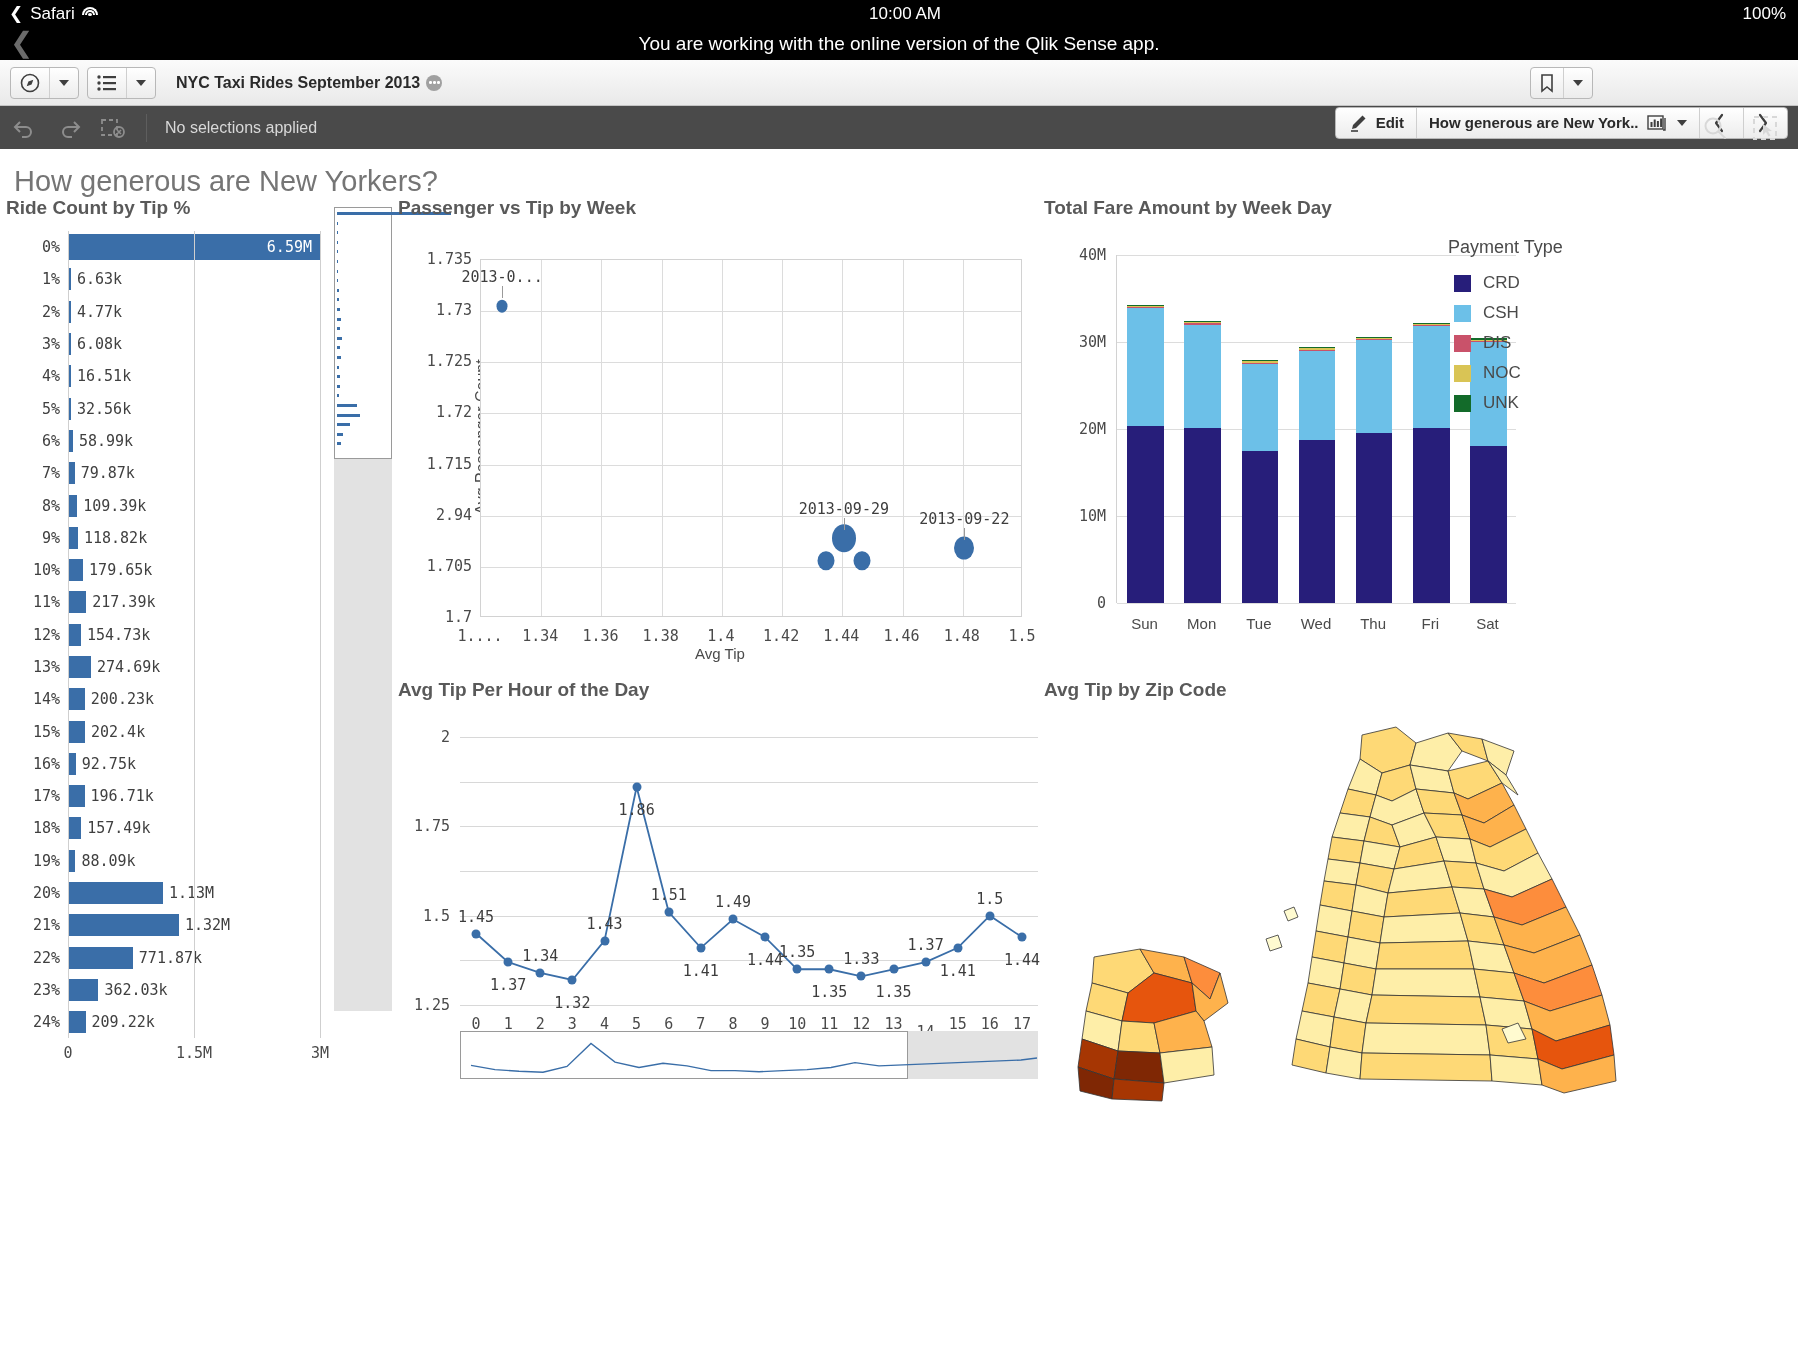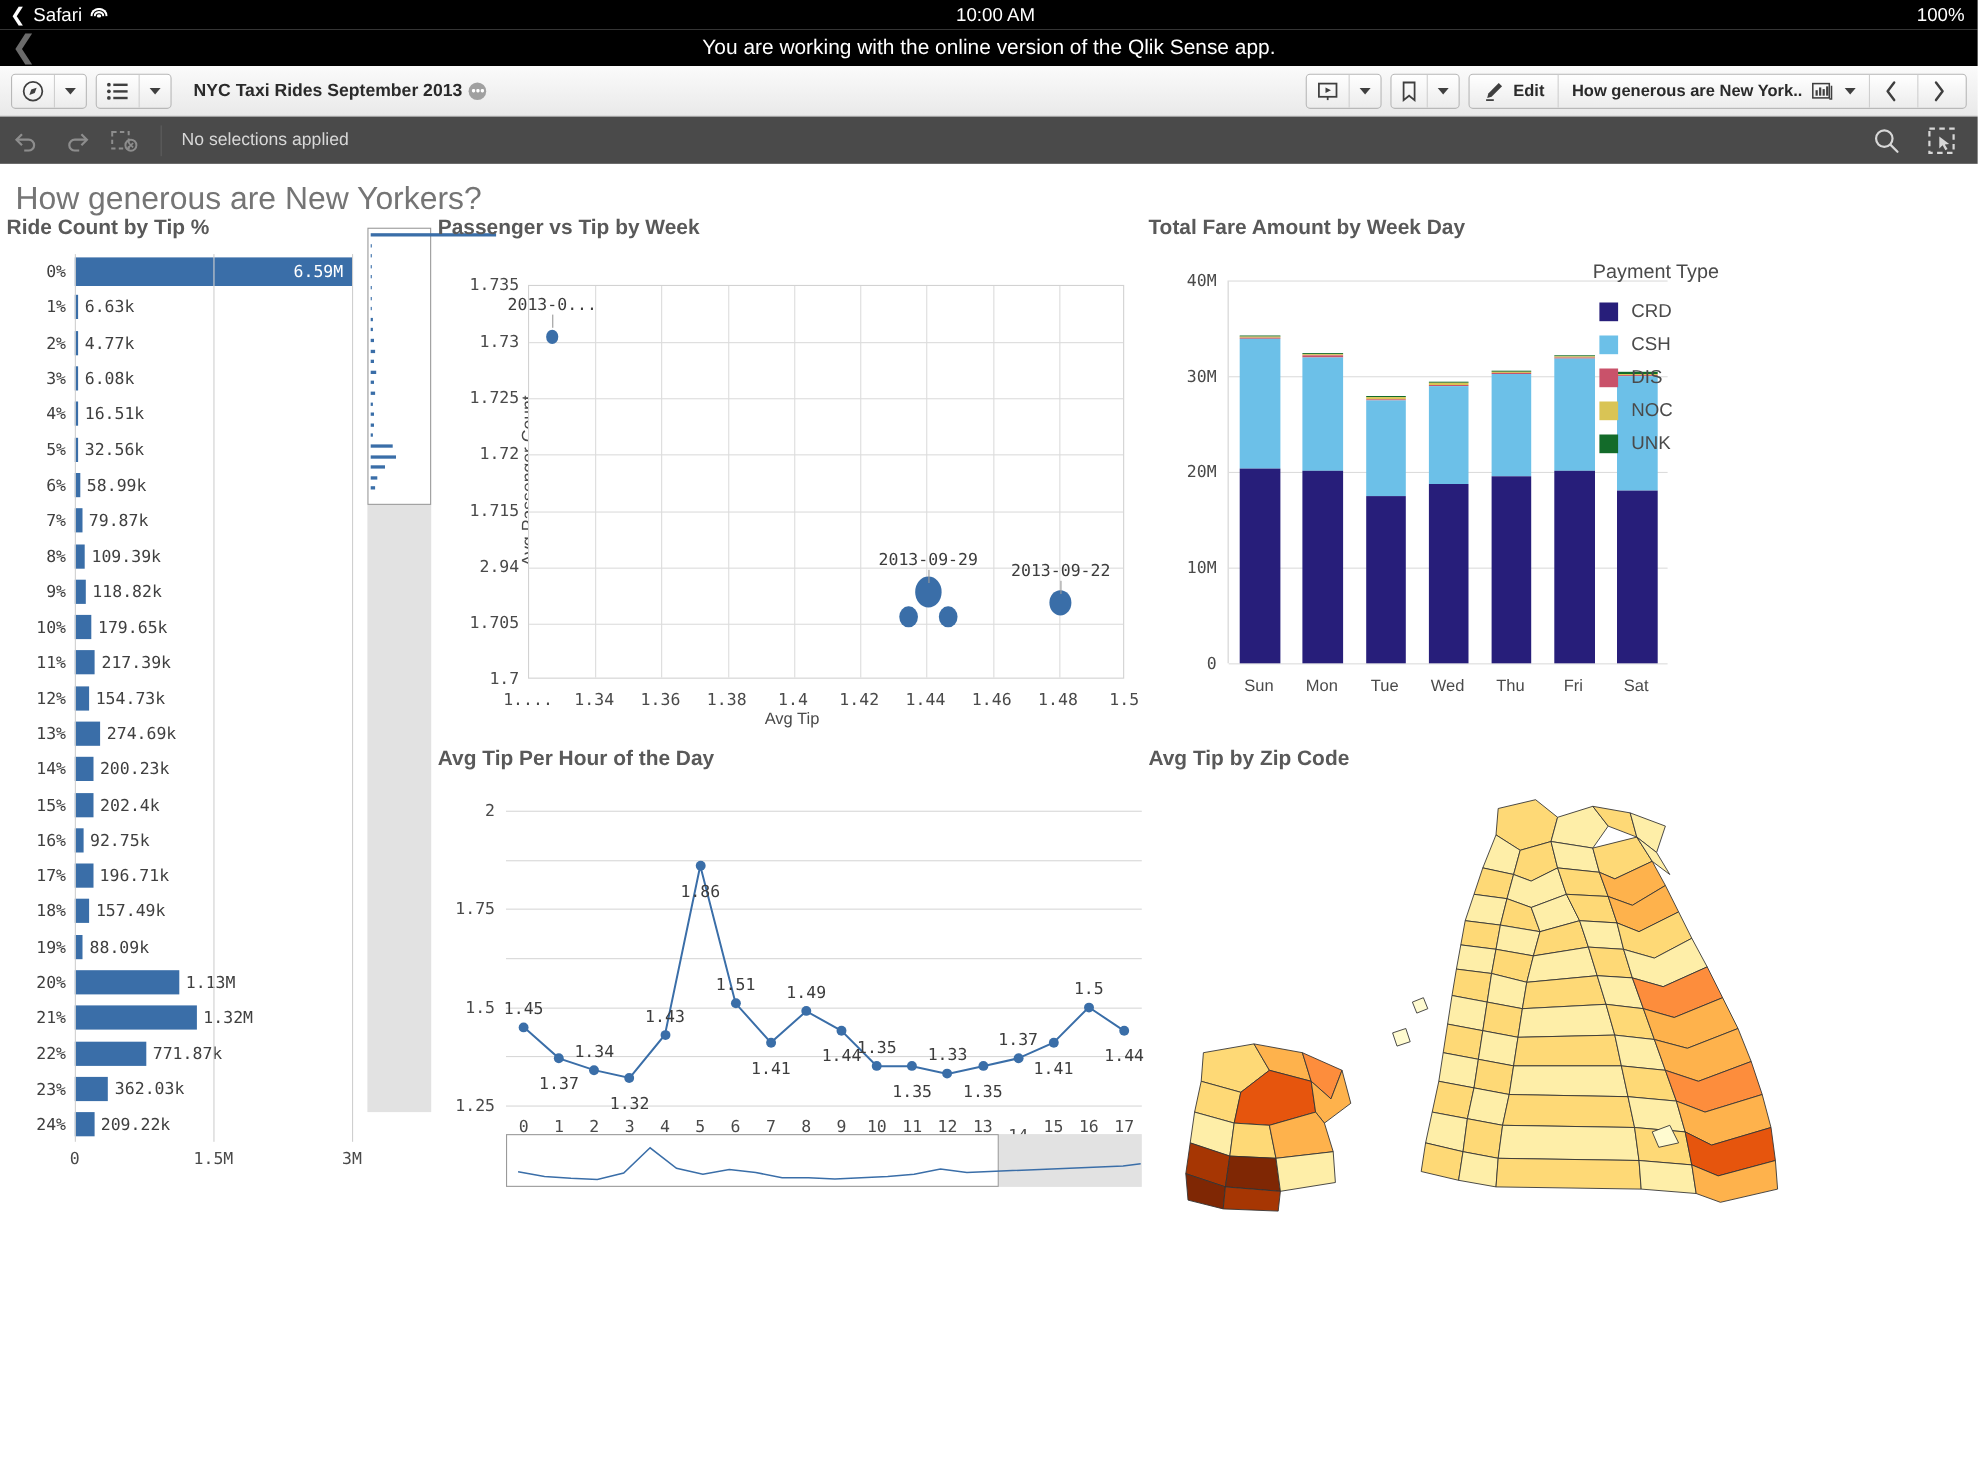--- a/index.html
+++ b/index.html
@@ -45,21 +45,21 @@
   .btn-group { display:flex; align-items:center; height:32px;
     border:1px solid #b8b8b8; border-radius:4px;
     background: linear-gradient(#ffffff,#ececec); overflow:hidden; }
   .btn-group > .bg-part { display:flex; align-items:center; justify-content:center;
     height:100%; padding: 0 9px; }
   .btn-group > .bg-part + .bg-part { border-left: 1px solid #cfcfcf; }
   .caret { width:0;height:0;border-left:5px solid transparent;border-right:5px solid transparent;border-top:6px solid #3f3f3f; }
   .app-title { font-size: 16px; font-weight: bold; color:#2a2a2a; margin-left:12px; display:flex; align-items:center; gap:6px;}
   .dots-badge { width:16px;height:16px;border-radius:50%;background:#a0a0a0;display:inline-flex;align-items:center;justify-content:center;gap:1.5px;}
   .dots-badge i { width:2.5px;height:2.5px;border-radius:50%;background:#fff; }
-  .tb-right { margin-left:auto; display:flex; align-items:center; gap:8px; }
+  .tb-right { margin-left:auto; display:flex; align-items:center; gap:8px;flex-direction:column; }
   .edit-group { display:flex; align-items:center; height:32px; border:1px solid #b8b8b8; border-radius:4px;
      background: linear-gradient(#ffffff,#ececec); overflow:hidden;}
   .edit-group .seg { display:flex;align-items:center;gap:8px;height:100%;padding:0 12px; font-size:15px; color:#2a2a2a; font-weight:bold;}
   .edit-group .seg + .seg { border-left:1px solid #cfcfcf; }
   .sheet-name { font-size:15px; font-weight:bold; color:#2a2a2a; max-width:210px; white-space:nowrap; overflow:hidden;}
   .nav-arrow { width:44px; }
 
   
   .sel-bar {
     height: 43px; background: #4a4a4a; color:#dedede;

